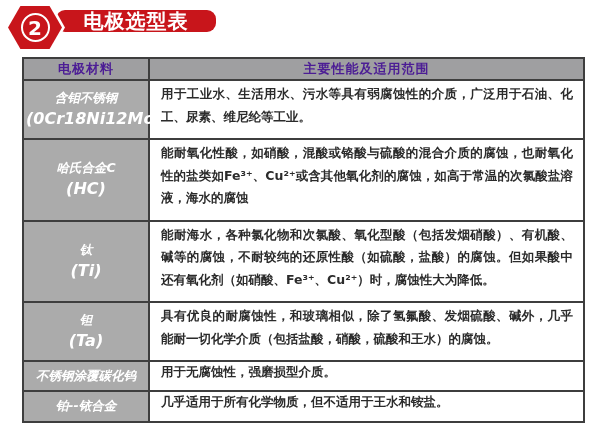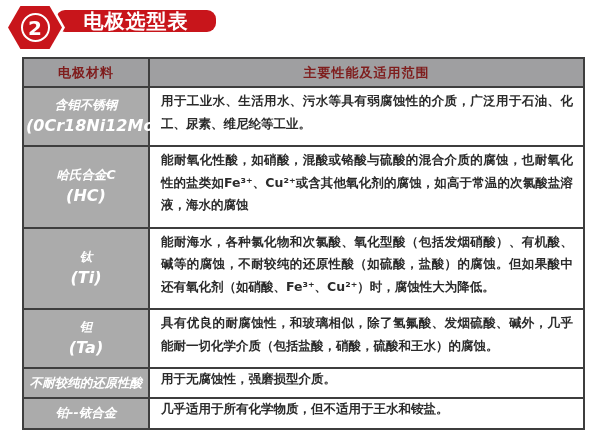--- a/index.html
+++ b/index.html
@@ -47,23 +47,23 @@
   .tbl-wrap { padding: 1px 15px 0 22px; }
   table {
     width: 563px;
     border-collapse: collapse;
     table-layout: fixed;
   }
   col.c-mat { width: 126px; }
   th, td { border: 2px solid #3e3e3e; }
   th {
     background: #9f9fa1;
-    color: #7f1d1d;
+    color: #4c1d95;
     font-size: 13px; font-weight: bold;
-    height: 29px; text-align: center;
+    height: 22px; text-align: center;
     letter-spacing: 1px;
   }
   td.mat {
     background: #ababab;
     color: #ffffff;
     font-weight: bold;
     text-align: center;
     font-size: 12.5px;
     line-height: 1.45;
     padding: 2px 2px;
@@ -139,21 +139,21 @@
       </tr>
       <tr class="r5">
         <td class="mat">
           <div>钽</div>
           <div class="sub">(Ta)</div>
         </td>
         <td class="desc">具有优良的耐腐蚀性，和玻璃相似，除了氢氟酸、发烟硫酸、碱外，几乎能耐一切化学介质（包括盐酸，硝酸，硫酸和王水）的腐蚀。</td>
       </tr>
       <tr class="r6">
         <td class="mat">
-          <div>不耐较纯的还原性酸</div>
+          <div>不锈钢涂覆碳化钨</div>
         </td>
         <td class="desc">用于无腐蚀性，强磨损型介质。</td>
       </tr>
       <tr class="r7">
         <td class="mat">
           <div>铂--铱合金</div>
         </td>
         <td class="desc">几乎适用于所有化学物质，但不适用于王水和铵盐。</td>
       </tr>
     </tbody>

